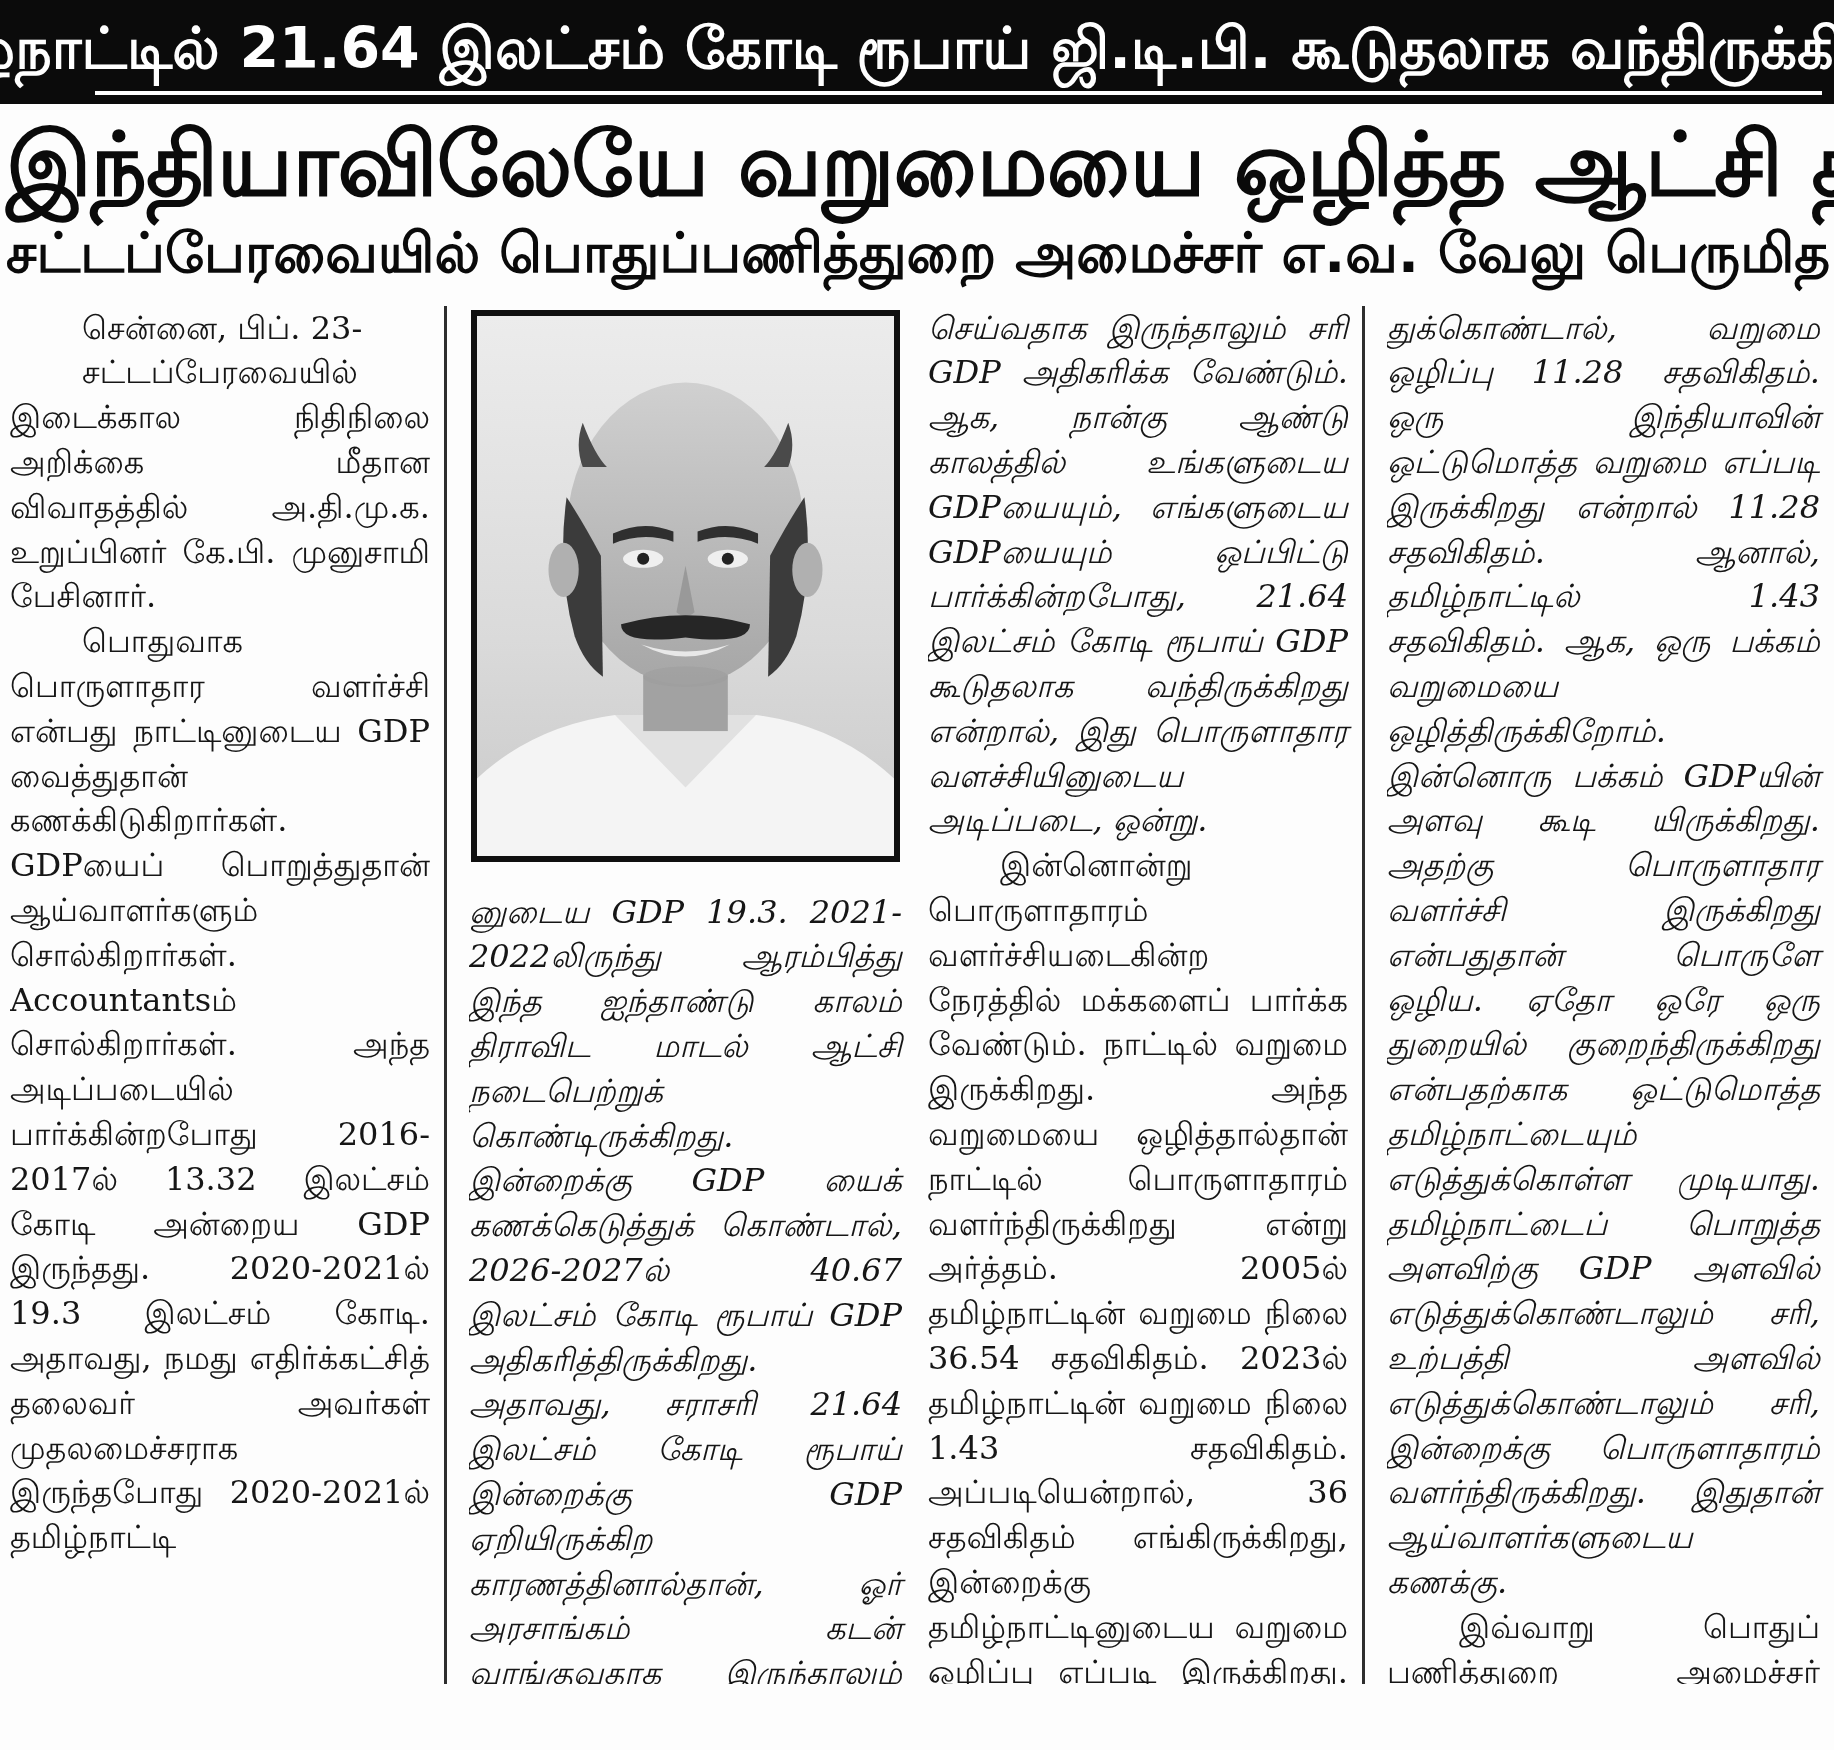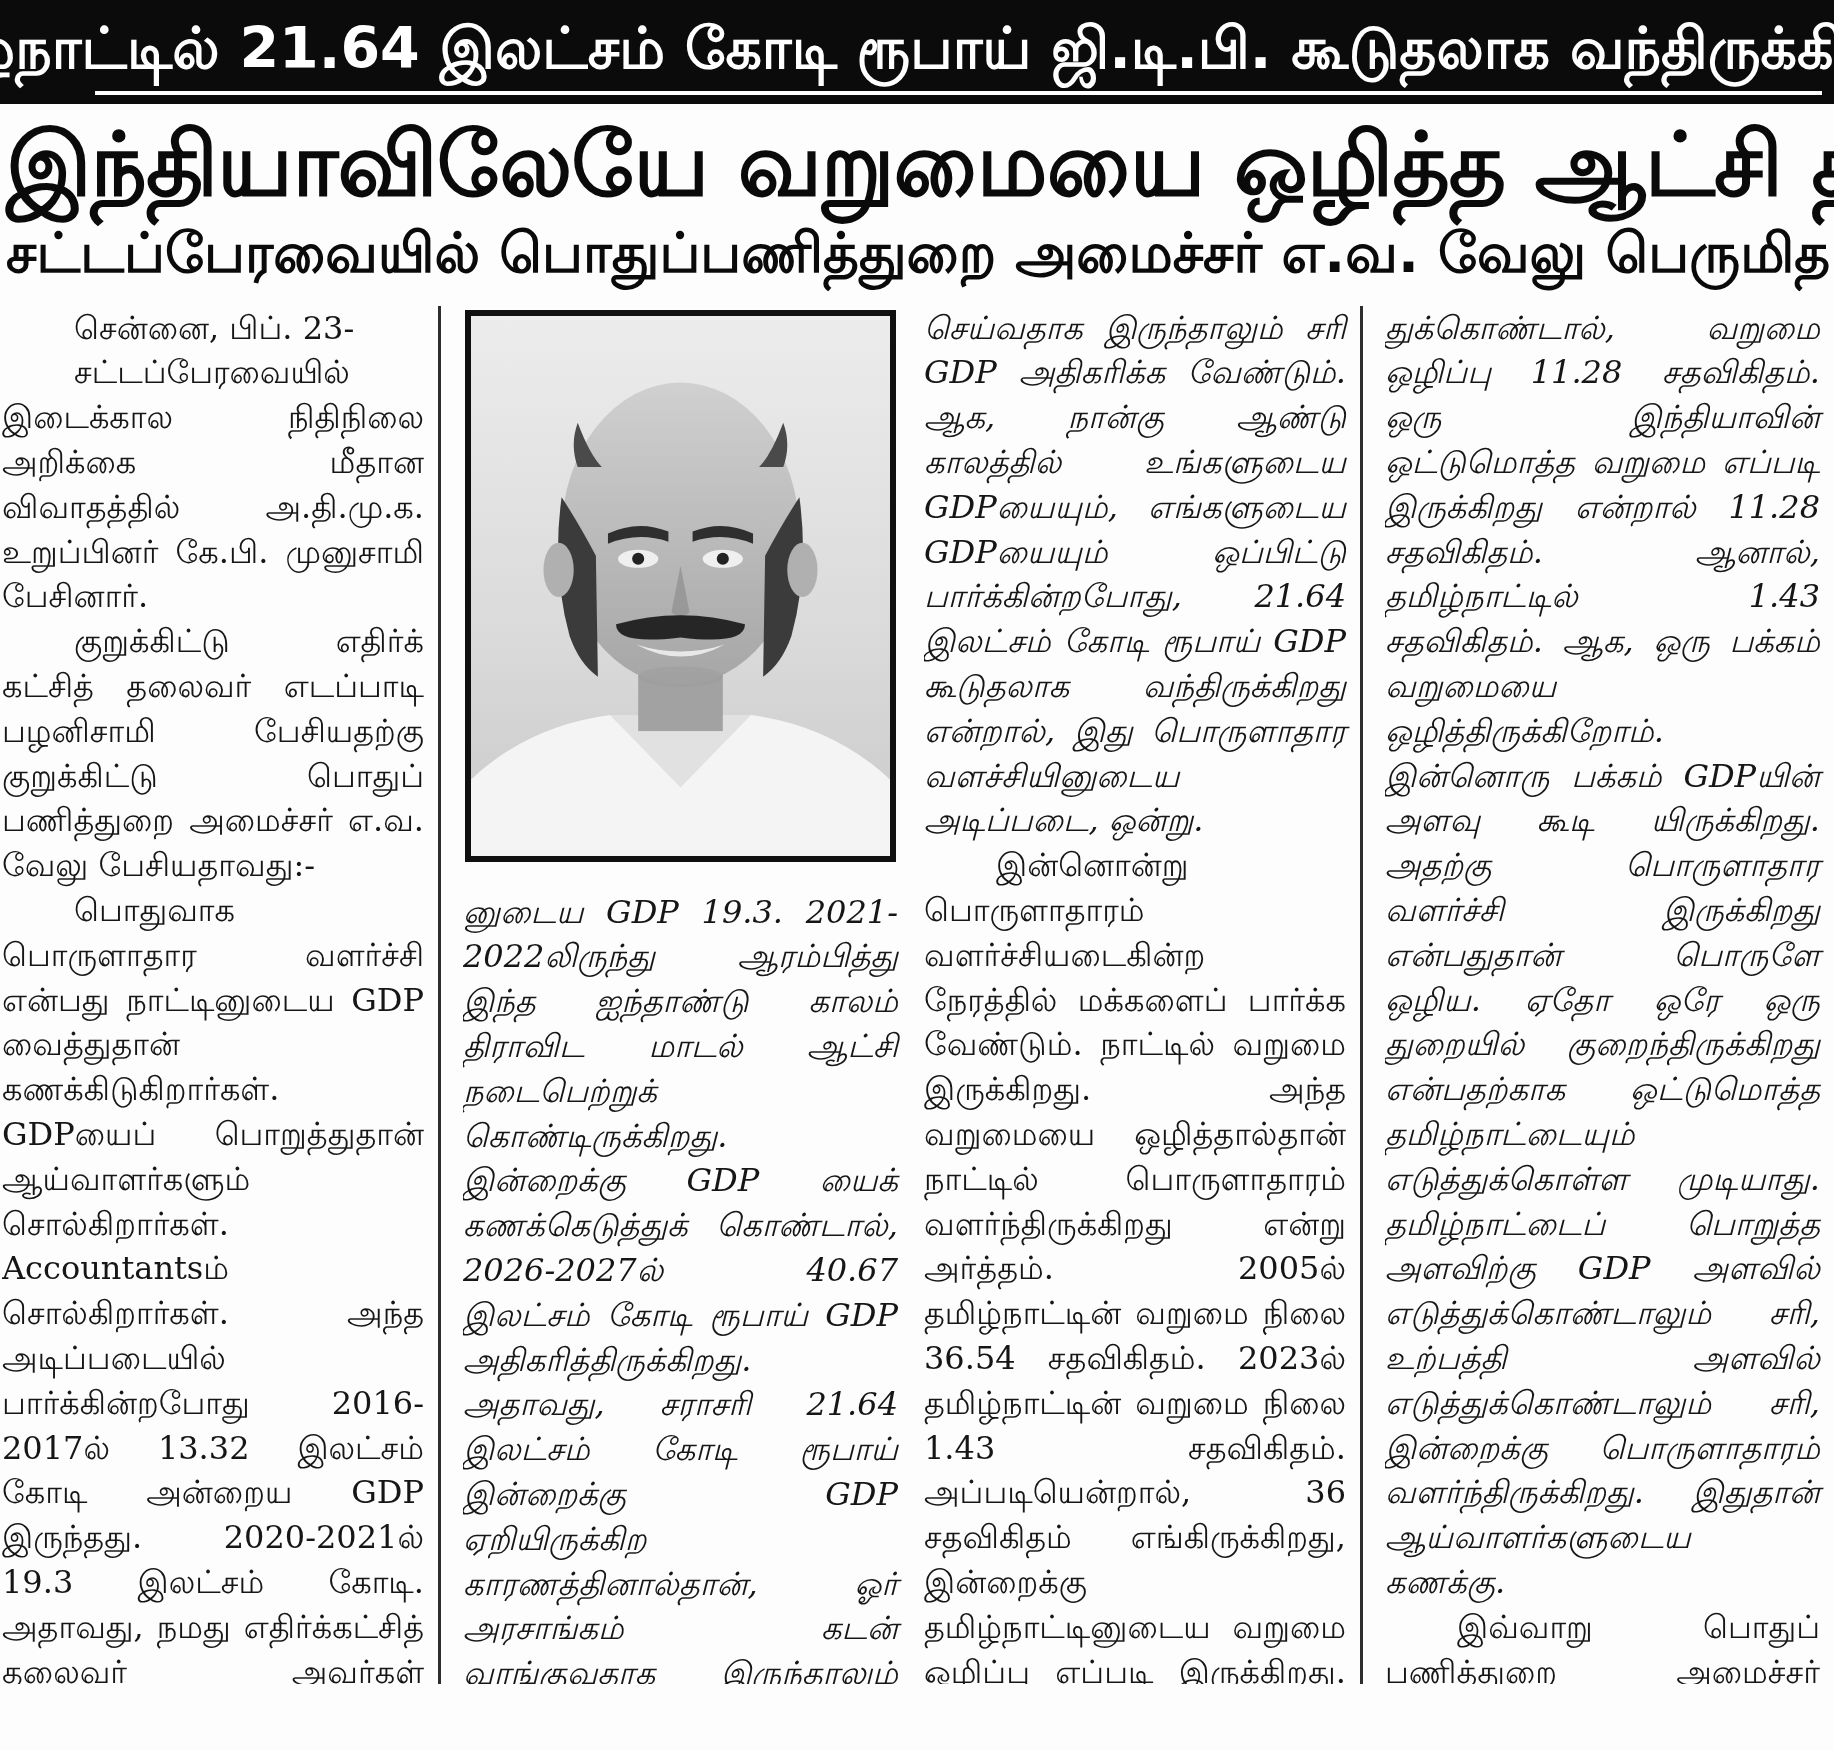--- a/index.html
+++ b/index.html
@@ -52,21 +52,21 @@
     line-height:1.1;
     text-align:center;
     white-space:nowrap;
     color:#0a0a0a;
   }
   
   .columns{
     display:grid;
     grid-template-columns:repeat(4,1fr);
     column-gap:22px;
-    padding:22px 10px 0 2px;
+    padding:22px 10px 0 10px;
     box-sizing:border-box;
     height:1400px;
     overflow:hidden;
   }
   .col{
     font-size:32px;
     line-height:1.4;
     text-align:justify;
     overflow:hidden;
     padding-right:4px;
@@ -98,21 +98,20 @@
   </header>
 
   <h1 class="headline">இந்தியாவிலேயே வறுமையை ஒழித்த ஆட்சி திராவிடமாடல் ஆட்சி!</h1>
 
   <h2 class="subheadline">சட்டப்பேரவையில் பொதுப்பணித்துறை அமைச்சர் எ.வ. வேலு பெருமிதம்!</h2>
 
   <main class="columns" id="columns">
       <section class="col ruled">
         <p class="para indent">சென்னை, பிப். 23-</p>
         <p class="para indent">சட்டப்பேரவையில் இடைக்கால நிதிநிலை அறிக்கை மீதான விவாதத்தில் அ.தி.மு.க. உறுப்பினர் கே.பி. முனுசாமி பேசினார்.</p>
-        <p class="para indent">குறுக்கிட்டு எதிர்க் கட்சித் தலைவர் எடப்பாடி பழனிசாமி பேசியதற்கு குறுக்கிட்டு பொதுப் பணித்துறை அமைச்சர் எ.வ. வேலு பேசியதாவது:-</p>
         <p class="para indent">பொதுவாக பொருளாதார வளர்ச்சி என்பது நாட்டினுடைய GDP வைத்துதான் கணக்கிடுகிறார்கள். GDPயைப் பொறுத்துதான் ஆய்வாளர்களும் சொல்கிறார்கள். Accountantsம் சொல்கிறார்கள். அந்த அடிப்படையில் பார்க்கின்றபோது 2016-2017ல் 13.32 இலட்சம் கோடி அன்றைய GDP இருந்தது. 2020-2021ல் 19.3 இலட்சம் கோடி. அதாவது, நமது எதிர்க்கட்சித் தலைவர் அவர்கள் முதலமைச்சராக இருந்தபோது 2020-2021ல் தமிழ்நாட்டி</p>
       </section>
       <section class="col">
   <figure class="photo-frame">
     <svg viewBox="0 0 440 536" preserveAspectRatio="xMidYMid slice" role="img">
       <defs>
         <linearGradient id="bgGrad" x1="0" y1="0" x2="0" y2="1">
           <stop offset="0" stop-color="#ececec"></stop>
           <stop offset="0.6" stop-color="#dadada"></stop>
           <stop offset="1" stop-color="#c9c9c9"></stop>

